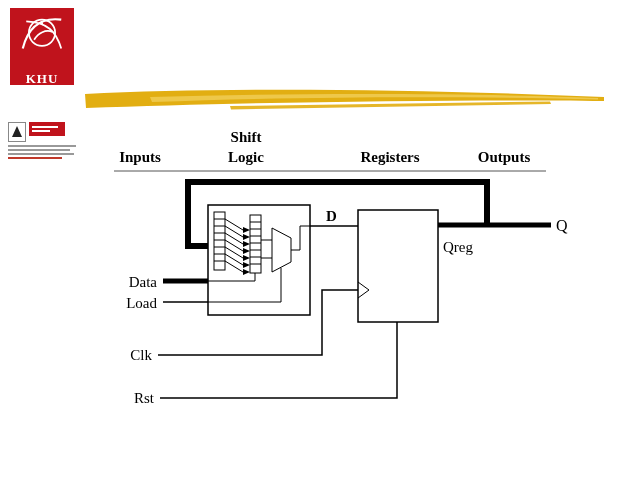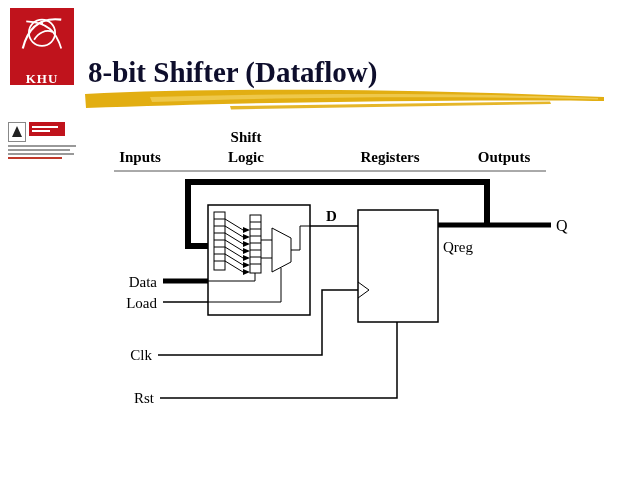--- a/index.html
+++ b/index.html
@@ -65,21 +65,20 @@
     <svg class="khu-art" viewBox="0 0 60 56">
       <circle cx="30" cy="26" r="15" fill="none" stroke="#fff" stroke-width="2"></circle>
       <path d="M8,44 C14,20 28,8 52,11" fill="none" stroke="#fff" stroke-width="2.5"></path>
       <path d="M52,44 C46,24 36,14 12,13" fill="none" stroke="#fff" stroke-width="2"></path>
       <path d="M21,34 C26,26 34,22 42,25" fill="none" stroke="#fff" stroke-width="2"></path>
       <path d="M30,12 L32,18 L26,15 Z" fill="#fff"></path>
     </svg>
     <div class="khu-text">KHU</div>
   </div>
 
-  <div class="slide-title">8-bit Shifter (Dataflow)</div>
 
   <svg class="swoosh" viewBox="0 0 530 30">
     <path d="M5,8 C140,1 340,3 524,11 L524,15 C390,13 170,16 6,22 Z" fill="var(--swoosh-gold)"></path>
     <path d="M70,11 C240,6 420,8 518,12 L518,13.5 C400,10.5 250,9.5 72,16 Z" fill="var(--swoosh-light)" opacity="0.85"></path>
     <path d="M150,20 L470,15.5 L471,18 L151,23.5 Z" fill="var(--swoosh-gold)" opacity="0.9"></path>
   </svg>
 
   <div class="accred">
     <div class="accred-top">
       <div class="accred-emblem">

